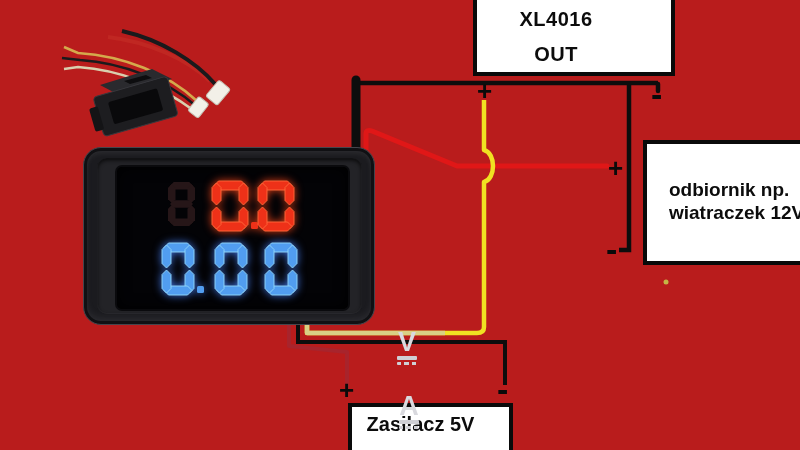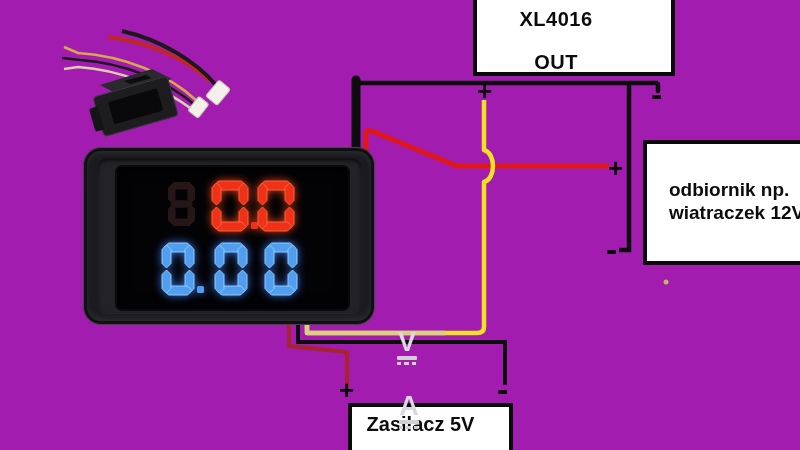--- a/index.html
+++ b/index.html
@@ -1,26 +1,26 @@
 <!DOCTYPE html>
 <html><head>
 <meta charset="utf-8">
 <style>
   html,body{margin:0;padding:0;background:#fff;}
-  .stage{position:relative;width:800px;height:450px;background:#a21caf;overflow:hidden;
+  .stage{position:relative;width:800px;height:450px;background:#b91c1c;overflow:hidden;
          font-family:"Liberation Sans",sans-serif;text-decoration:underline;}
   .layer{position:absolute;left:0;top:0;width:800px;height:450px;}
 
   
   .sbox{position:absolute;background:#ffffff;border:4px solid #0a0a0a;box-sizing:border-box;
         color:#0c0c0c;font-weight:bold;}
   .sbox .bl{display:block;}
   #box-xl4016{left:473px;top:-8px;width:202px;height:84px;text-align:center;padding:12px 40px 0 4px;
               font-size:20px;letter-spacing:.5px;}
-  #box-xl4016 .bl2{margin-top:20px;}
+  #box-xl4016 .bl2{margin-top:12px;}
   #box-load{left:643px;top:140px;width:175px;height:125px;padding:34px 0 0 22px;
             font-size:19px;line-height:23px;}
   #box-psu{left:348px;top:403px;width:165px;height:60px;text-align:center;
            padding:6px 20px 0 0;font-size:20px;}
 
   
   .term{position:absolute;color:#0a0a0a;font-weight:900;}
   .plus{font-size:26px;line-height:26px;}
   .minus{font-size:34px;line-height:32px;}
 

